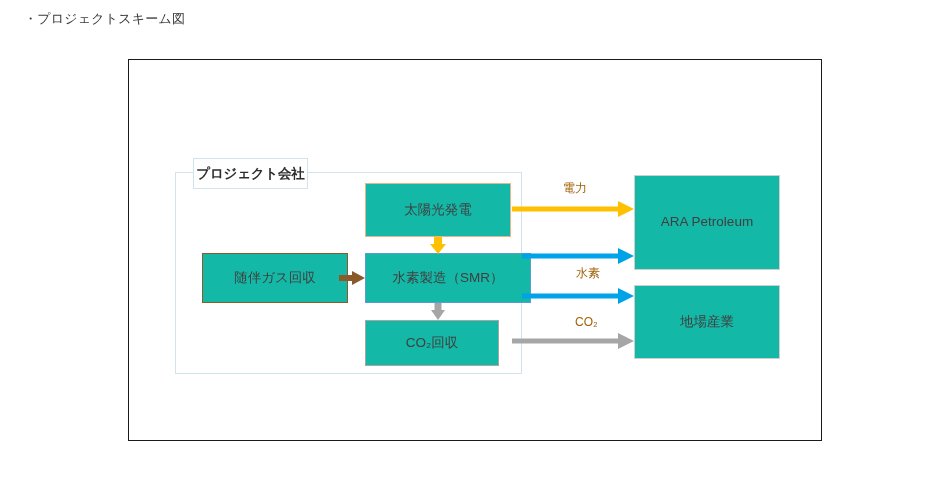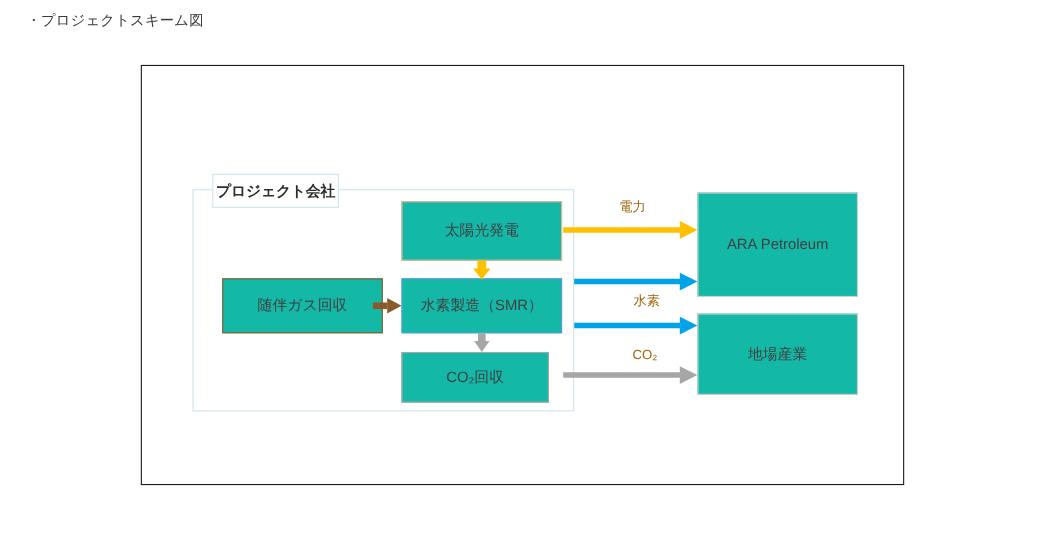--- a/index.html
+++ b/index.html
@@ -84,21 +84,21 @@
 
   #node-solar {
     left: 365px; top: 183px; width: 146px; height: 54px;
     border: 1.2px solid #e8b48c;
   }
   #node-associated-gas {
     left: 202px; top: 253px; width: 146px; height: 50px;
     border: 1.3px solid #8a5a2b;
   }
   #node-smr {
-    left: 365px; top: 253px; width: 146px; height: 50px;
+    left: 365px; top: 253px; width: 166px; height: 50px;
     border: 1.3px solid #5b9bd5;
   }
   #node-co2-capture {
     left: 365px; top: 320px; width: 134px; height: 46px;
     border: 1.2px solid #a6a6a6;
   }
   #node-ara-petroleum {
     left: 634px; top: 175px; width: 146px; height: 95px;
     border: 1.2px solid #cfcfcf;
   }

